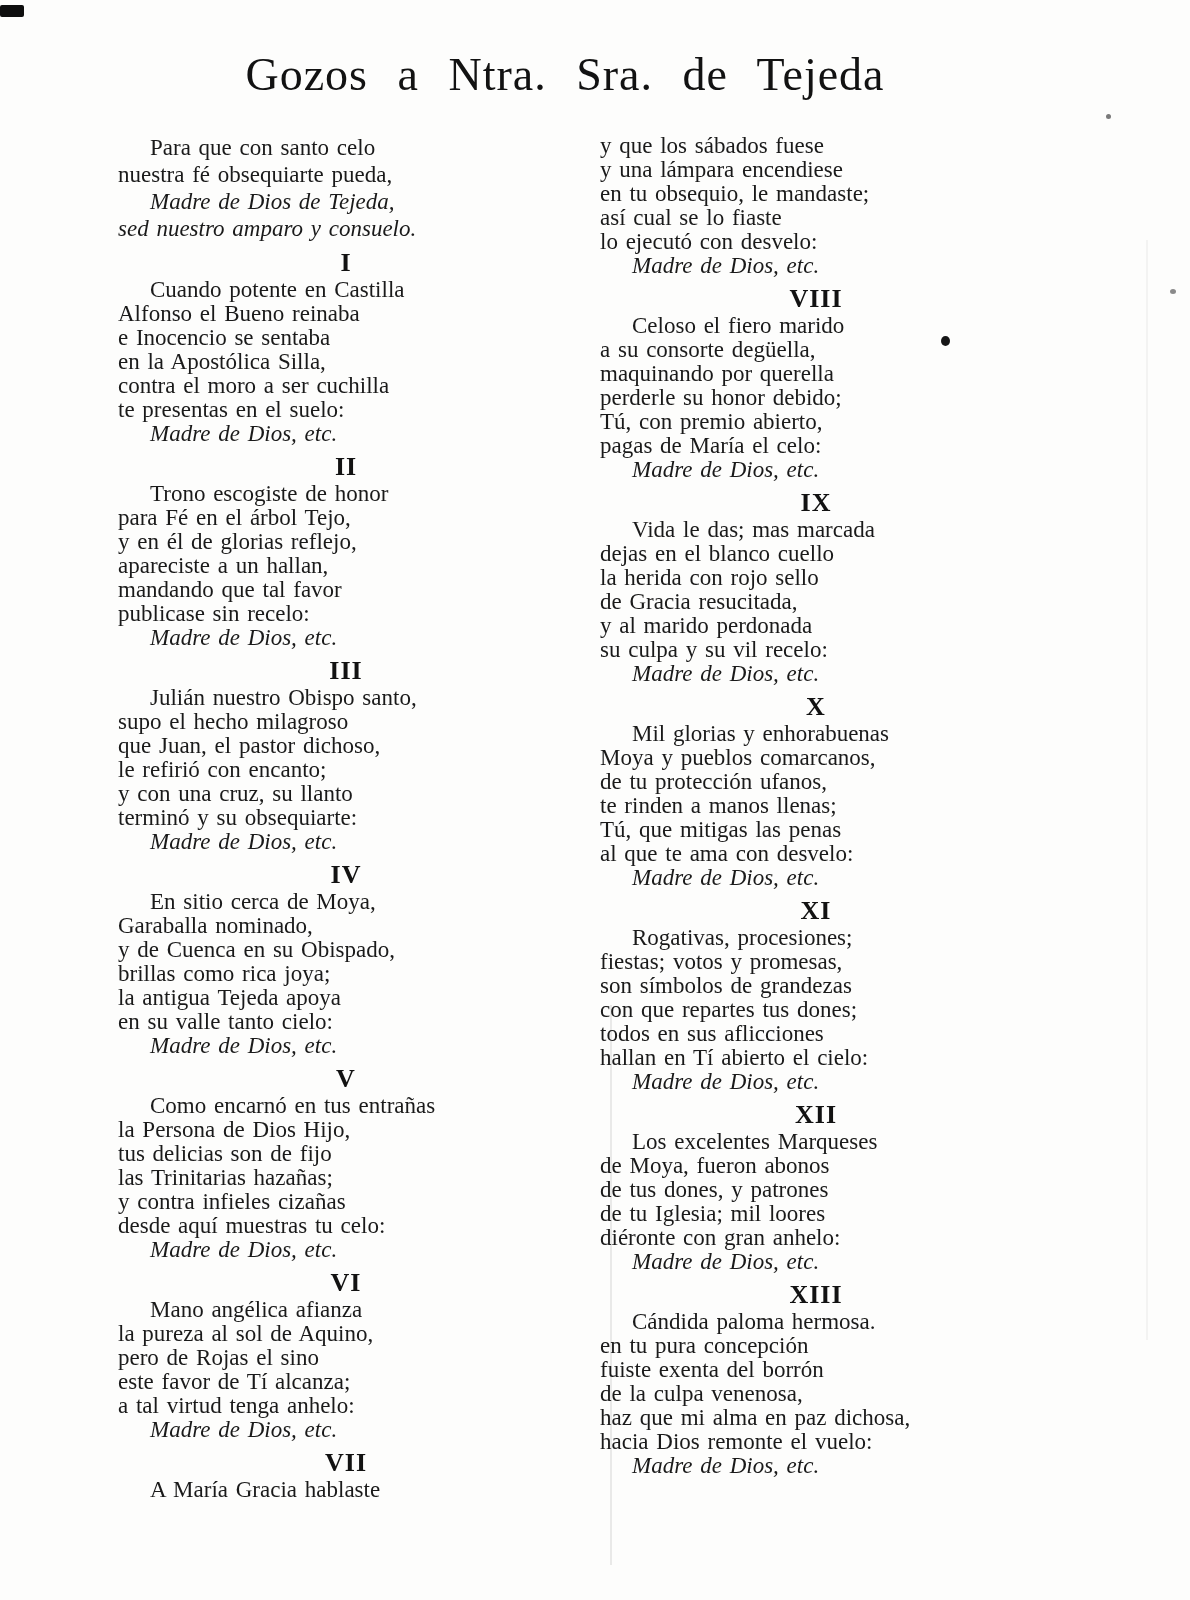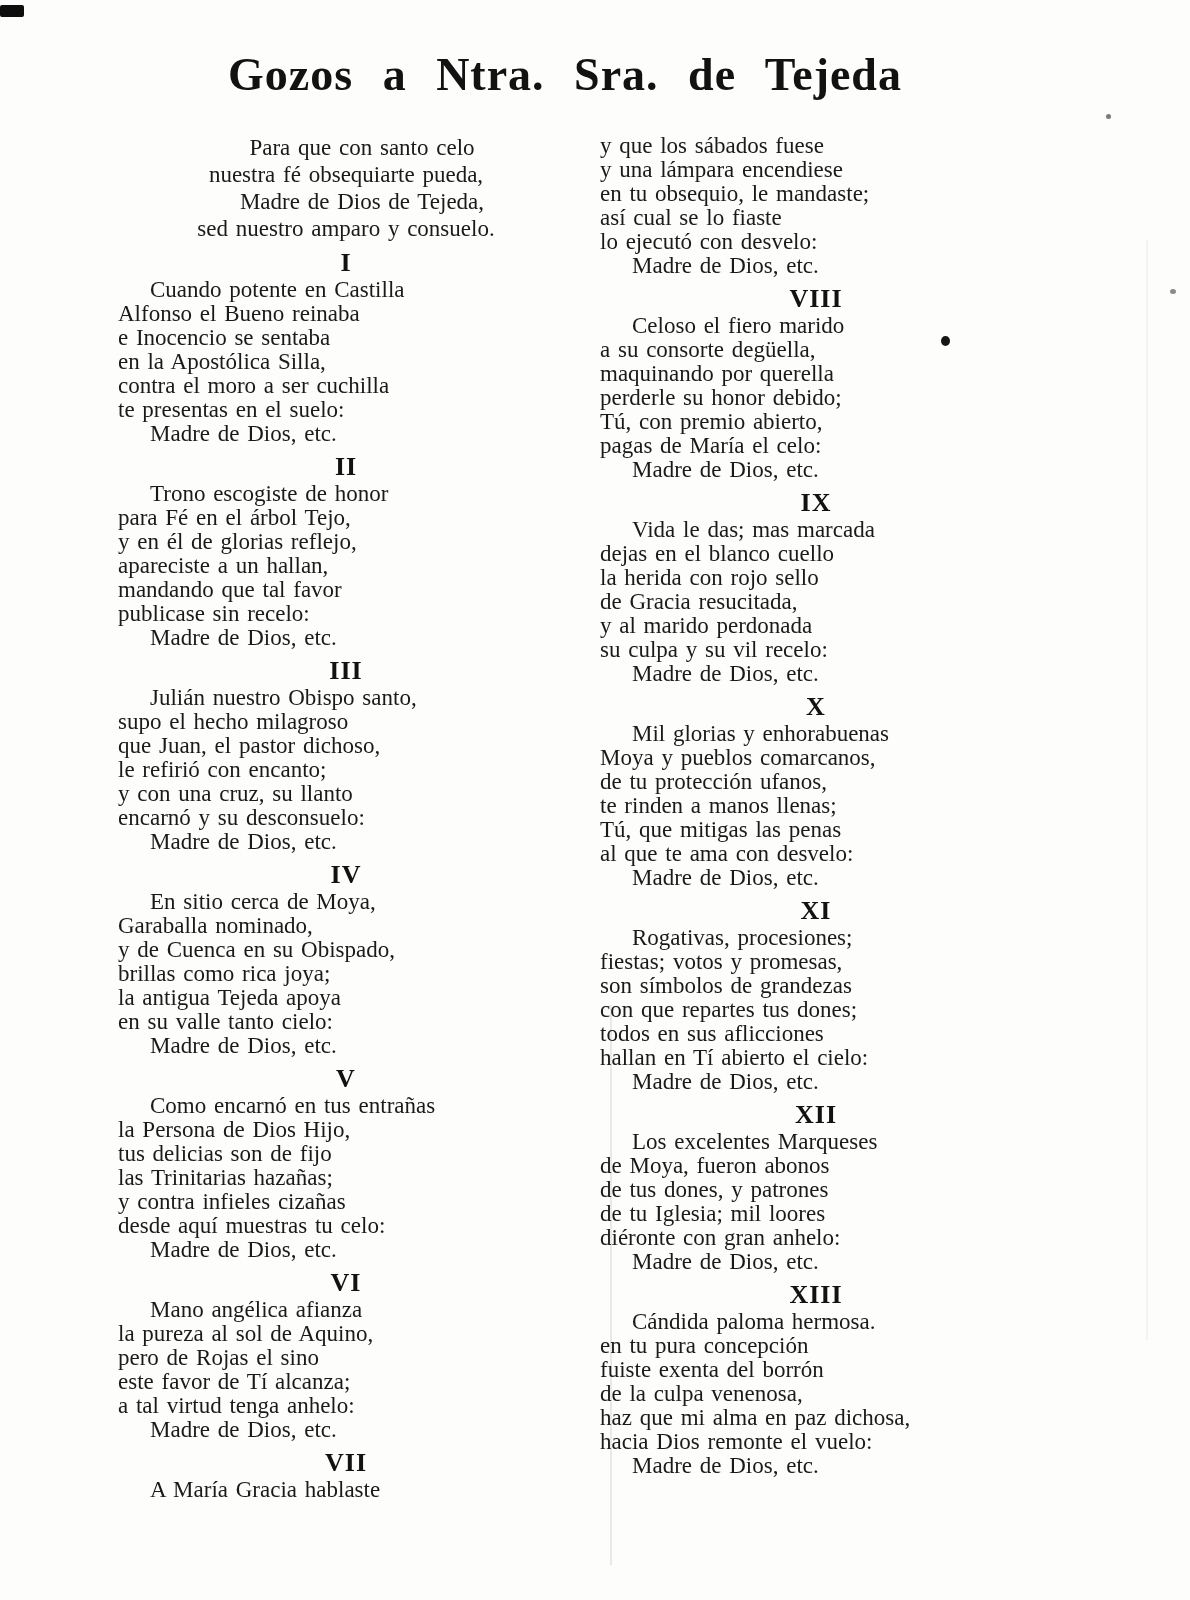--- a/index.html
+++ b/index.html
@@ -13,21 +13,21 @@
     overflow: hidden;
   }
   .title {
     position: absolute;
     top: 48px;
     left: 20px;
     width: 1090px;
     margin: 0;
     text-align: center;
     font-size: 46px;
-    font-weight: 700;
+    font-weight: 400;
     letter-spacing: 1px;
     word-spacing: 17px;
     white-space: nowrap;
     color: #121212;
   }
   .columns {
     position: absolute;
     top: 134px;
     left: 118px;
     display: flex;
@@ -35,23 +35,23 @@
   }
   .col { font-size: 23px; }
   .col-left  { width: 456px; }
   .col-right { width: 432px; }
   .stanza { margin: 0; }
   .line {
     line-height: 24px;
     white-space: nowrap;
     word-spacing: 2px;
   }
-  .intro .line { line-height: 27px; text-align: center; }
+  .intro .line { line-height: 27px; }
   .ind { padding-left: 32px; }
-  .it  { }
+  .it  { font-style: italic; }
   .numeral {
     text-align: center;
     font-weight: 700;
     font-size: 26px;
     line-height: 26px;
     padding-top: 8px;
     padding-bottom: 2px;
     letter-spacing: 1px;
     color: #121212;
   }
@@ -124,21 +124,21 @@
           <div class="line">publicase sin recelo:</div>
           <div class="line ind it">Madre de Dios, etc.</div>
         </div>
         <div class="stanza">
           <div class="numeral">III</div>
           <div class="line ind">Julián nuestro Obispo santo,</div>
           <div class="line">supo el hecho milagroso</div>
           <div class="line">que Juan, el pastor dichoso,</div>
           <div class="line">le refirió con encanto;</div>
           <div class="line">y con una cruz, su llanto</div>
-          <div class="line">encarnó y su desconsuelo:</div>
+          <div class="line">terminó y su obsequiarte:</div>
           <div class="line ind it">Madre de Dios, etc.</div>
         </div>
         <div class="stanza">
           <div class="numeral">IV</div>
           <div class="line ind">En sitio cerca de Moya,</div>
           <div class="line">Garaballa nominado,</div>
           <div class="line">y de Cuenca en su Obispado,</div>
           <div class="line">brillas como rica joya;</div>
           <div class="line">la antigua Tejeda apoya</div>
           <div class="line">en su valle tanto cielo:</div>

